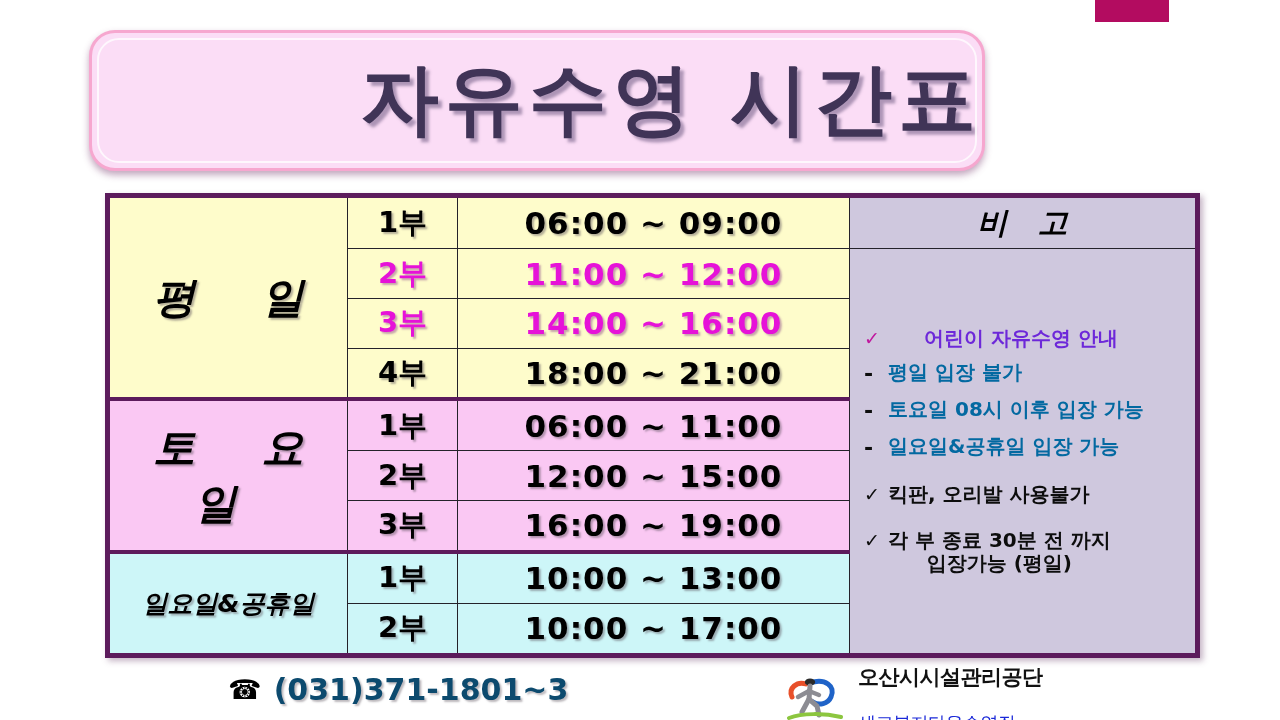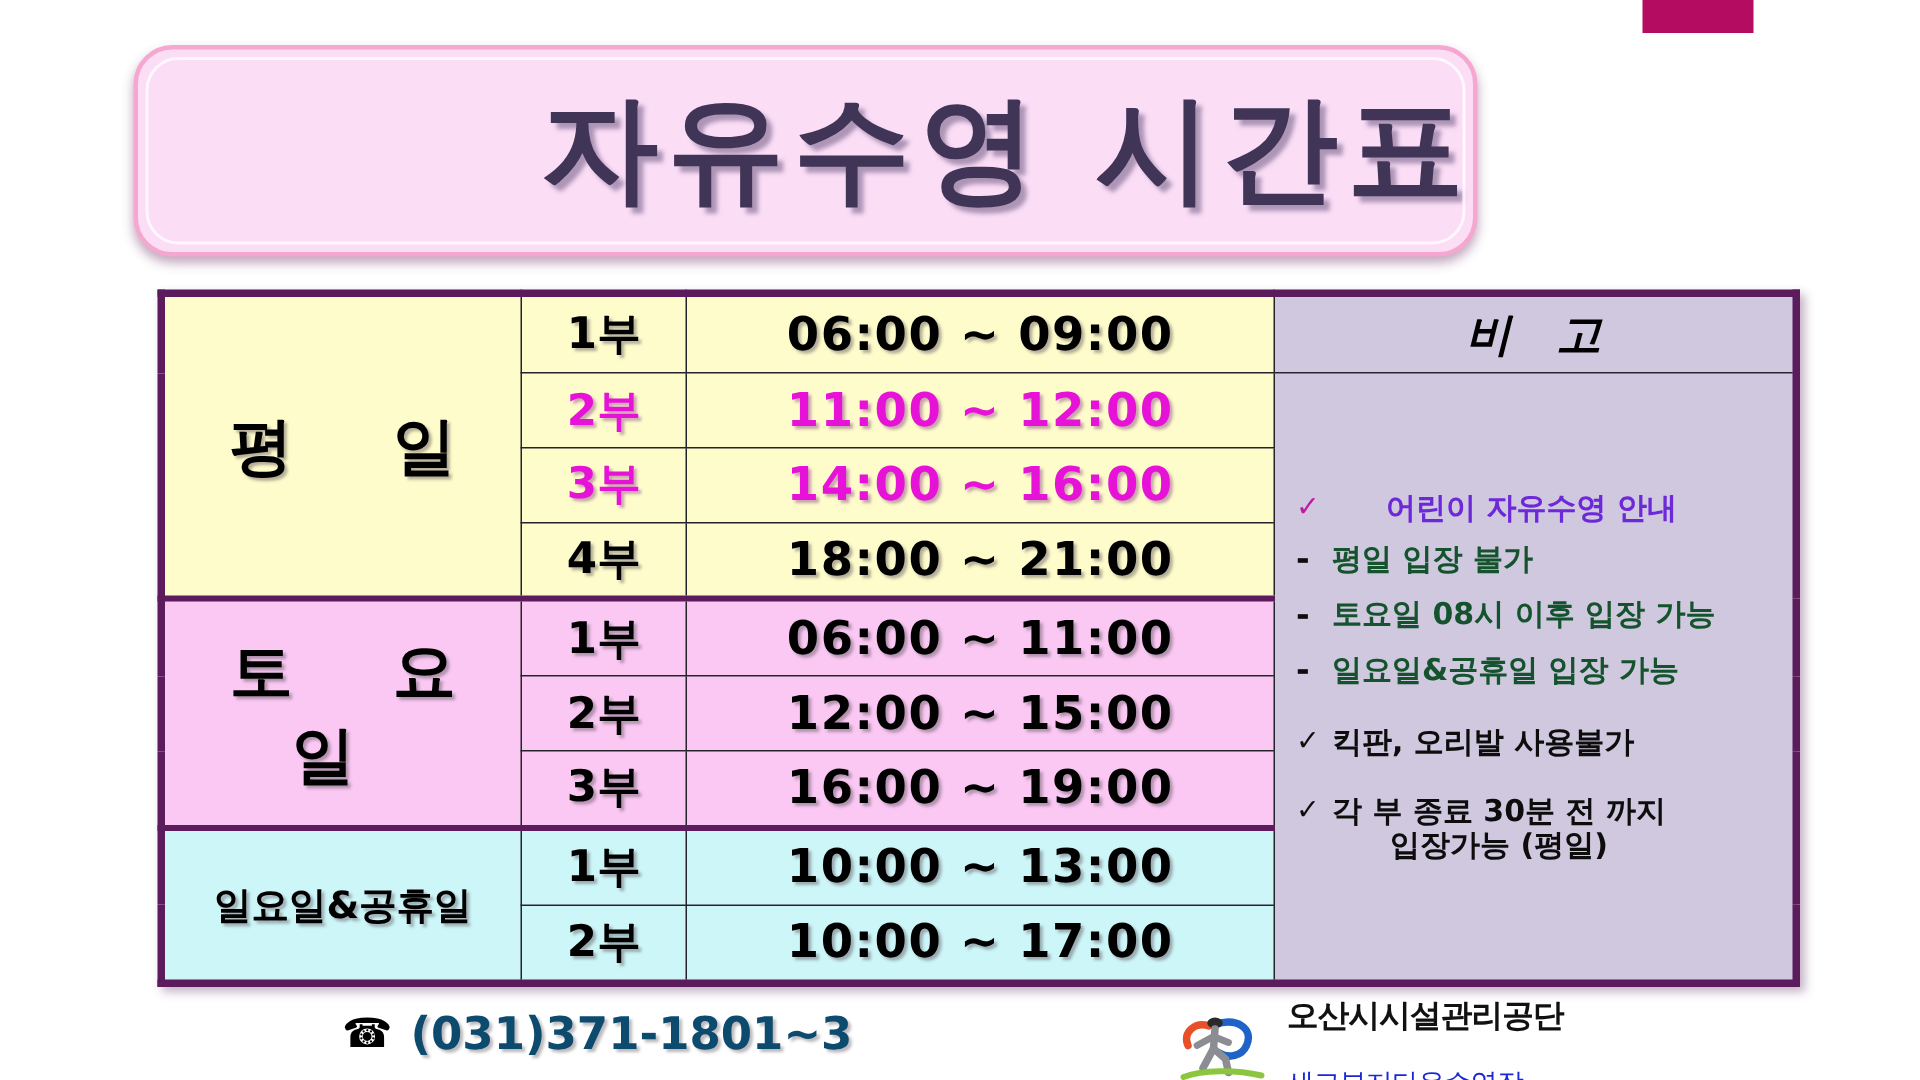--- a/index.html
+++ b/index.html
@@ -95,20 +95,21 @@
 
   
   .group-top  { border-top: 4px solid #5C1B5C !important; }
 
   .day-label {
     font-size: 42px;
     letter-spacing: 26px;
     text-indent: 26px;
     color: #000;
     text-shadow: 2px 2px 2px rgba(90,80,90,.45);
+    font-style: italic;
   }
   .day-label.small {
     font-size: 25px;
     letter-spacing: 0px;
     text-indent: 0px;
   }
   .part-label {
     font-size: 29px;
     color: #000;
     text-shadow: 2px 2px 2px rgba(90,80,90,.45);
@@ -151,21 +152,21 @@
     font-size: 19px;
     font-weight: 700;
   }
   .note-item .txt {
     font-size: 20px;
     font-weight: 700;
     white-space: pre-line;
   }
   .nt-magenta .txt  { color: #6d28d9; margin-left: 36px; }
   .nt-magenta .marker { color: #C0189E; }
-  .nt-blue .txt     { color: #14532d; }
+  .nt-blue .txt     { color: #0369a1; }
   .nt-blue .marker  { color: #0d0d0d; font-size: 22px; }
   .nt-black .txt    { color: #0d0d0d; }
   .nt-black .marker { color: #0d0d0d; }
 
   .sp-lg  { height: 15px; }
   .sp-md  { height: 11px; }
   .sp-sm  { height: 7px; }
 
   
   #phone-row {

